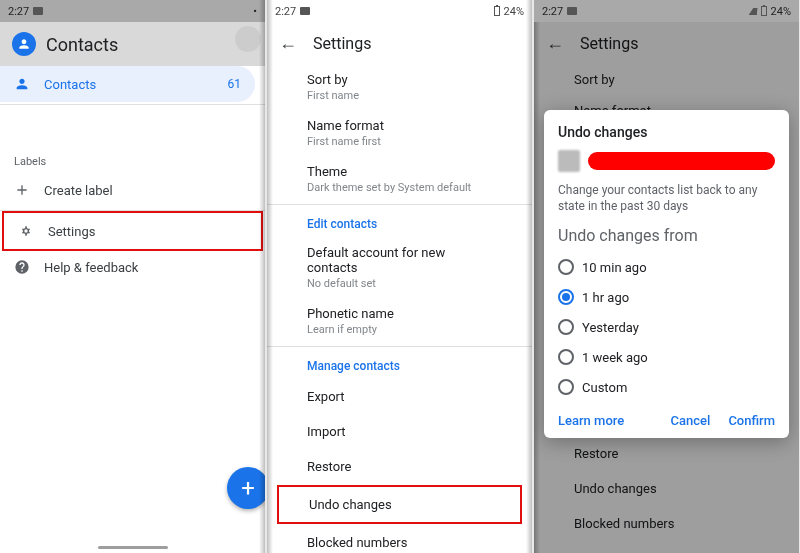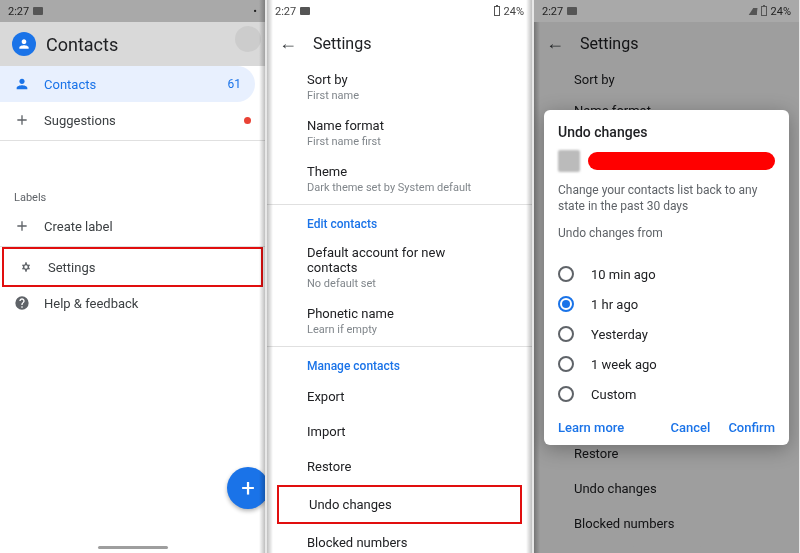--- a/index.html
+++ b/index.html
@@ -50,23 +50,23 @@
   
   .dim-overlay { position:absolute; inset:0; background:rgba(0,0,0,0.38); }
   .p3-bg .p2-head, .p3-bg .pref, .p3-bg .item-row, .p3-bg .group-header { filter: none; }
   .p3-bg { position:absolute; inset:0; }
   .dialog { position:absolute; top:110px; left:10px; right:10px; background:#fff; border-radius:6px; padding:14px 14px 10px; box-shadow:0 4px 20px rgba(0,0,0,0.3); }
   .dialog-title { font-size:14px; font-weight:500; color:#202124; margin-bottom:10px; }
   .acct-row { display:flex; align-items:center; gap:8px; margin-bottom:10px; }
   .acct-avatar { width:22px; height:22px; background:#bbb; border-radius:2px; filter:blur(1px);}
   .red-bar { flex:1; height:18px; background:#ff0000; border-radius:9px; }
   .dialog-desc { font-size:12px; color:#5f6368; margin-bottom:12px; line-height:1.35; }
-  .field-label { font-size:12px; color:#5f6368; margin-bottom:20px; }
+  .field-label { font-size:16px; color:#5f6368; margin-bottom:8px; }
   .radio-group { display:flex; flex-direction:column; gap:2px; }
-  .radio-opt { display:flex; align-items:center; gap:17px; padding:6px 0; font-size:13px; color:#202124; }
+  .radio-opt { display:flex; align-items:center; gap:8px; padding:6px 0; font-size:13px; color:#202124; }
   .radio { width:16px; height:16px; border:2px solid #5f6368; border-radius:50%; position:relative; flex-shrink:0; }
   .radio.selected { border-color:#1a73e8; }
   .radio.selected:after { content:""; position:absolute; inset:2px; background:#1a73e8; border-radius:50%; }
   .dialog-actions { display:flex; align-items:center; margin-top:12px; }
   .link-btn { color:#1a73e8; font-size:13px; font-weight:500; }
   .spacer { flex:1; }
   .act-btn { color:#1a73e8; font-size:13px; font-weight:500; margin-left:18px; }
 </style>
 </head>
 <body>
@@ -93,29 +93,20 @@
   <div class="p1-body">
     <div class="nav-item active">
       <span class="nav-icon">
           <svg viewBox="0 0 24 24">
             <path d="M12 12c2.2 0 4-1.8 4-4s-1.8-4-4-4-4 1.8-4 4 1.8 4 4 4zm0 2c-2.7 0-8 1.3-8 4v2h16v-2c0-2.7-5.3-4-8-4z"></path>
           </svg>
         </span>
       <span>Contacts</span>
       <span class="count">61</span>
     </div>
-    <div class="nav-item">
-      <span class="nav-icon">
-          <svg viewBox="0 0 24 24">
-            <path d="M19 13h-6v6h-2v-6H5v-2h6V5h2v6h6v2z"></path>
-          </svg>
-        </span>
-      <span>Suggestions</span>
-      <span class="dot"></span>
-    </div>
     <div class="divider"></div>
     <div class="section-label">Labels</div>
     <div class="nav-item">
       <span class="nav-icon">
           <svg viewBox="0 0 24 24">
             <path d="M19 13h-6v6h-2v-6H5v-2h6V5h2v6h6v2z"></path>
           </svg>
         </span>
       <span>Create label</span>
     </div>

